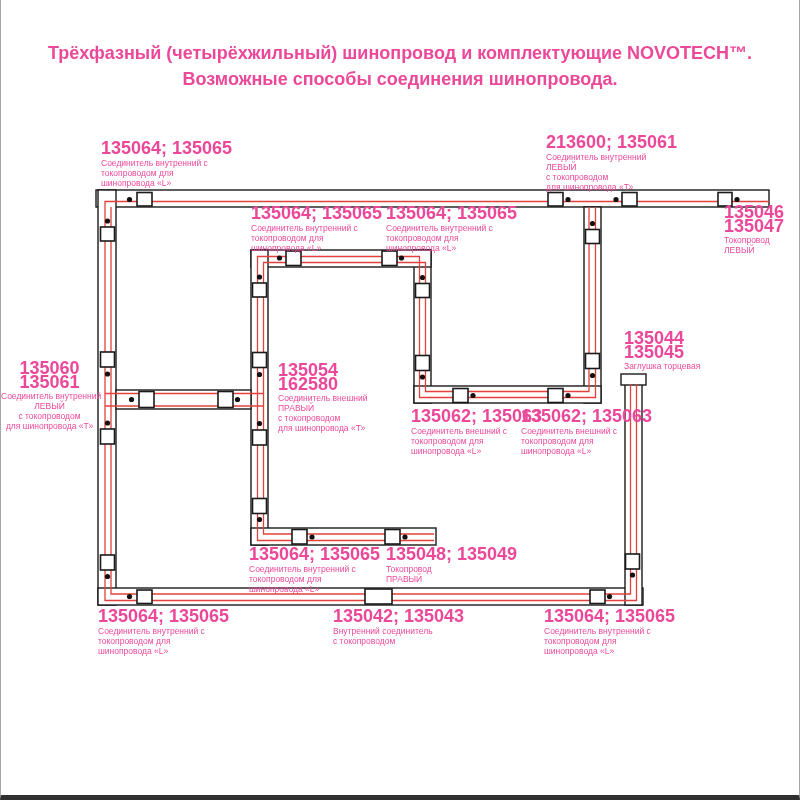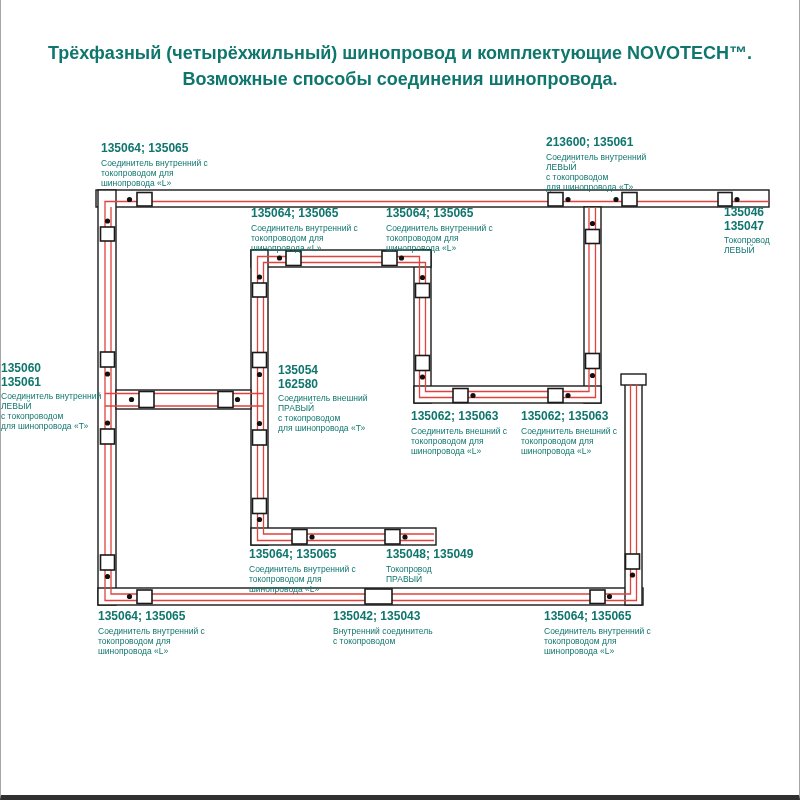--- a/index.html
+++ b/index.html
@@ -1,36 +1,36 @@
 <!DOCTYPE html>
 <html><head>
 <meta charset="utf-8">
 <style>
   html,body{margin:0;padding:0;background:#fff;}
   .page{
     position:relative;width:800px;height:800px;background:#ffffff;overflow:hidden;
-    font-family:"Liberation Sans", sans-serif;color:#0f766e;
+    font-family:"Liberation Sans", sans-serif;color:#ec4899;
     border-left:1px solid #a6a6a6;border-right:1px solid #a6a6a6;border-bottom:5px solid #303030;
     box-sizing:border-box;
   }
   .title{
     position:absolute;left:0;top:40px;width:100%;text-align:center;
     font-weight:bold;font-size:18px;line-height:26px;
   }
   .diagram-svg{position:absolute;left:0;top:0;}
   .lbl{position:absolute;white-space:nowrap;}
-  .lbl .code{font-weight:bold;font-size:12px;line-height:13.5px;}
+  .lbl .code{font-weight:bold;font-size:18px;line-height:13.5px;}
   .lbl .desc{font-size:8.5px;line-height:10px;margin-top:2px;}
   .lbl .desc .b{font-weight:normal;}
   #lbl-top-left{left:100px;top:142px}
   #lbl-top-right{left:545px;top:136px}
   #lbl-feed-left{left:723px;top:206px}
   #lbl-mid-upper-left{left:250px;top:207px}
   #lbl-mid-upper-right{left:385px;top:207px}
-  #lbl-left-t{left:0;top:362px;width:97px;text-align:left}
+  #lbl-left-t{left:0;top:362px;width:97px;text-align:center}
   #lbl-mid-t{left:277px;top:364px}
   #lbl-end-cap{left:623px;top:332px}
   #lbl-outer-left{left:410px;top:410px}
   #lbl-outer-right{left:520px;top:410px}
   #lbl-bottom-mid{left:248px;top:548px}
   #lbl-feed-right{left:385px;top:548px}
   #lbl-bottom-left{left:97px;top:610px}
   #lbl-coupler{left:332px;top:610px}
   #lbl-bottom-right{left:543px;top:610px}
 </style>
@@ -193,20 +193,27 @@
     <div class="code">135054</div>
     <div class="code">162580</div>
     <div class="desc">
       <div>Соединитель внешний</div>
       <div class="b">ПРАВЫЙ</div>
       <div>с токопроводом</div>
       <div>для шинопровода «Т»</div>
     </div>
   </div>
 
+  <div class="lbl" id="lbl-end-cap">
+    <div class="code">135044</div>
+    <div class="code">135045</div>
+    <div class="desc">
+      <div>Заглушка торцевая</div>
+    </div>
+  </div>
 
   <div class="lbl" id="lbl-outer-left">
     <div class="code">135062; 135063</div>
     <div class="desc">
       <div>Соединитель внешний с</div>
       <div>токопроводом для</div>
       <div>шинопровода «L»</div>
     </div>
   </div>
 

